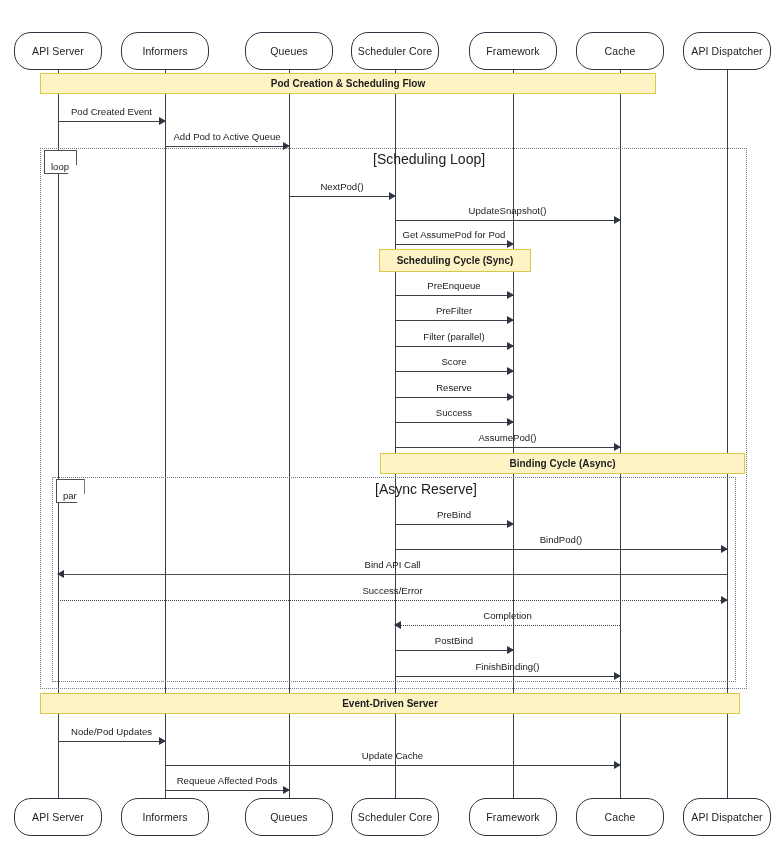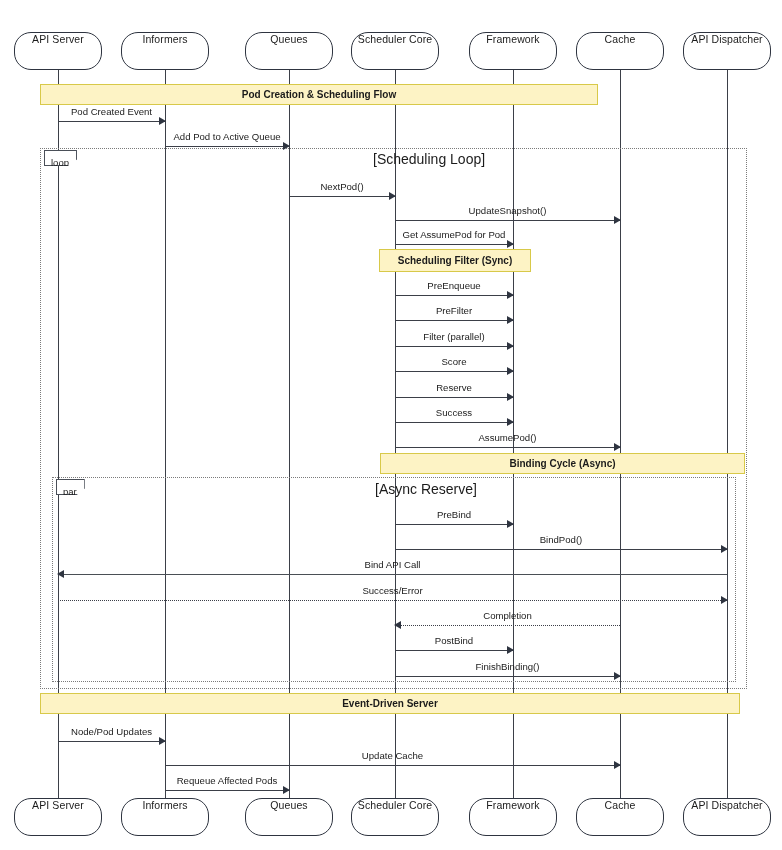--- a/index.html
+++ b/index.html
@@ -17,20 +17,21 @@
   }
   
   .participant {
     position: absolute;
     width: 88px;
     height: 38px;
     border: 1.6px solid #2e3440;
     border-radius: 17px;
     background: #ffffff;
     display: flex;
+    align-items: center;
     justify-content: center;
     font-size: 10.5px;
     color: #1b1b1b;
     letter-spacing: .1px;
     white-space: nowrap;
   }
   
   .lifeline {
     position: absolute;
     width: 0;
@@ -66,21 +67,21 @@
   }
   
   .fragment {
     position: absolute;
     border: 1.2px dotted #7a7a7a;
     background: transparent;
     z-index: 1;
   }
   .frag-label {
     position: absolute;
-    height: 16px;
+    height: 24px;
     padding: 8px 7px 0 6px;
     background: #ffffff;
     border: 1.1px solid #4a4f58;
     font-size: 9.5px;
     color: #1b1b1b;
     display: flex;
     align-items: center;
     z-index: 7;
     -webkit-clip-path: polygon(0 0, 100% 0, 100% 60%, 72% 100%, 0 100%);
     clip-path: polygon(0 0, 100% 0, 100% 60%, 72% 100%, 0 100%);
@@ -262,33 +263,33 @@
         <div class="head"></div>
         <div class="label">Update Cache</div>
       </div>
       <div class="msg right" style="left: 165px; width: 124px; top: 790px;">
         <div class="line"></div>
         <div class="head"></div>
         <div class="label">Requeue Affected Pods</div>
       </div>
     </div>
   <div id="bands-layer">
-      <div class="band" style="left: 40px; top: 84px; width: 558px;">
+      <div class="band" style="left: 40px; top: 73px; width: 616px;">
         <span>Pod Creation &amp; Scheduling Flow</span>
       </div>
       <div class="band" style="left: 380px; top: 453px; width: 365px;">
         <span>Binding Cycle (Async)</span>
       </div>
       <div class="band" style="left: 40px; top: 693px; width: 700px;">
         <span>Event-Driven Server</span>
       </div>
     </div>
   <div id="notes-layer">
       <div class="note" style="left: 379px; top: 249px; width: 152px;">
-        <span>Scheduling Filter (Sync)</span>
+        <span>Scheduling Cycle (Sync)</span>
       </div>
     </div>
   <div id="participants-top">
       <div class="participant" style="left: 14px; top: 32px;">
         <span>API Server</span>
       </div>
       <div class="participant" style="left: 121px; top: 32px;">
         <span>Informers</span>
       </div>
       <div class="participant" style="left: 245px; top: 32px;">

